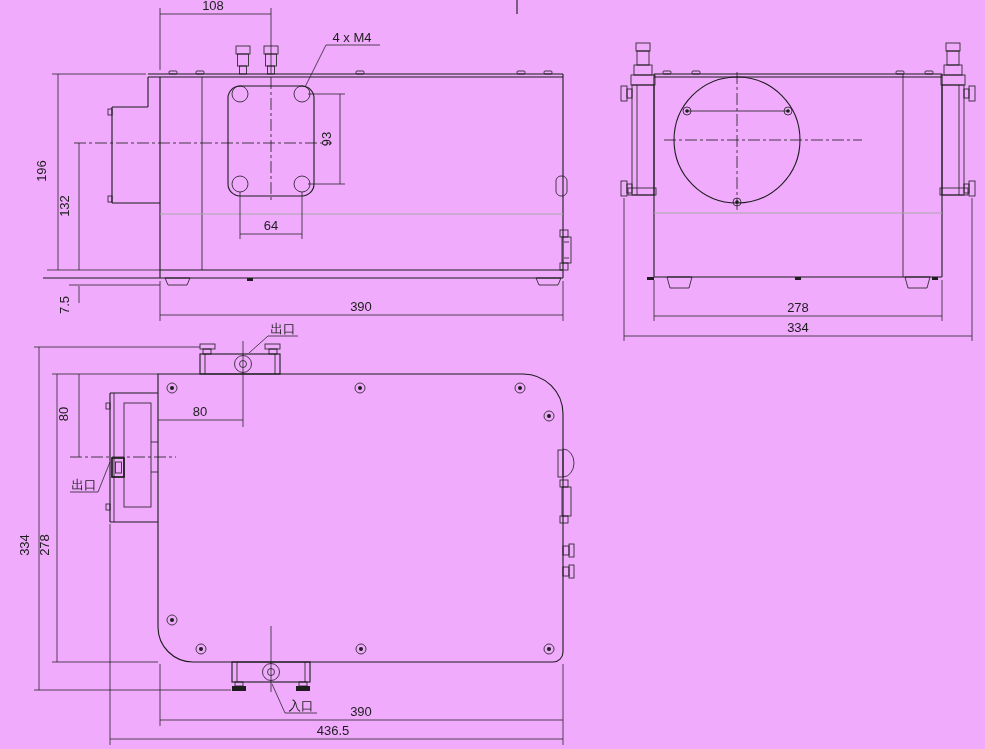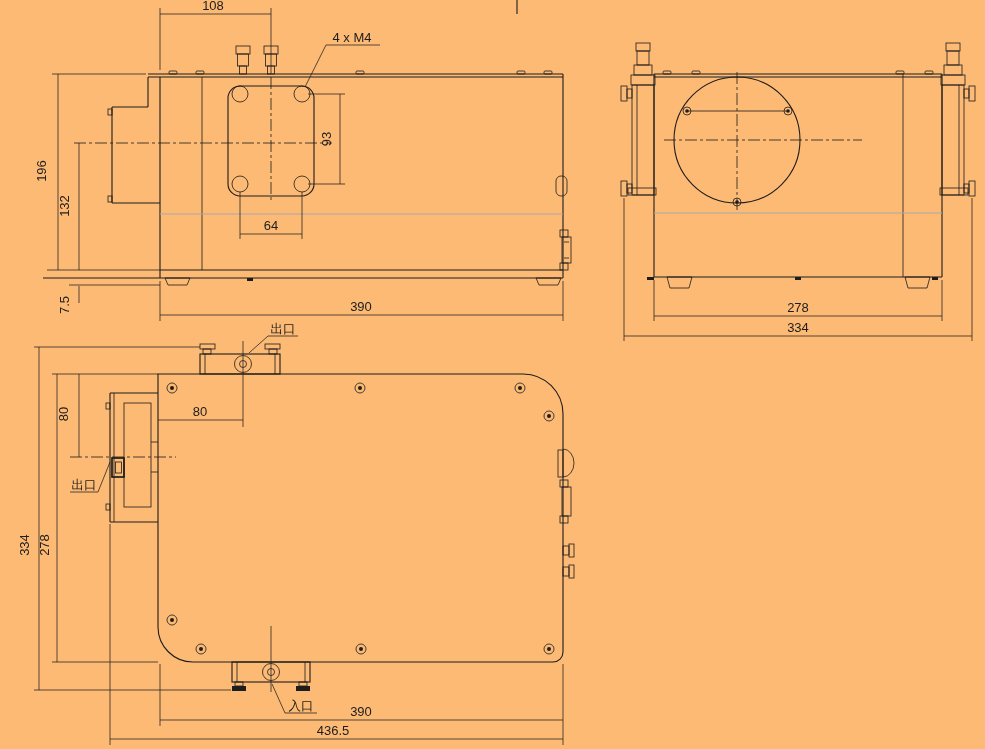--- a/index.html
+++ b/index.html
@@ -1,16 +1,16 @@
 <!DOCTYPE html>
 <html><head>
 <meta charset="utf-8">
 <style>
   html,body{margin:0;padding:0;background:#ffffff;}
-  .stage{width:985px;height:749px;position:relative;background:#fdba74;overflow:hidden;}
+  .stage{width:985px;height:749px;position:relative;background:#f0abfc;overflow:hidden;}
   svg{display:block;}
   svg *{fill:none;}
   svg text{fill:#1d1d1d;stroke:none;font-family:"Liberation Sans","DejaVu Sans",sans-serif;font-size:13px;}
   text.cn{font-size:12.5px;font-family:"DejaVu Sans","Liberation Sans",sans-serif;}
   .w1{stroke-width:1.1;}
   .w07{stroke-width:0.8;}
   .dim{stroke-width:0.75;}
   .cl{stroke-width:0.8;stroke-dasharray:12 3 3 3;}
   .fillk{fill:#1d1d1d;stroke:none;}
   .seam{stroke-width:1;}

